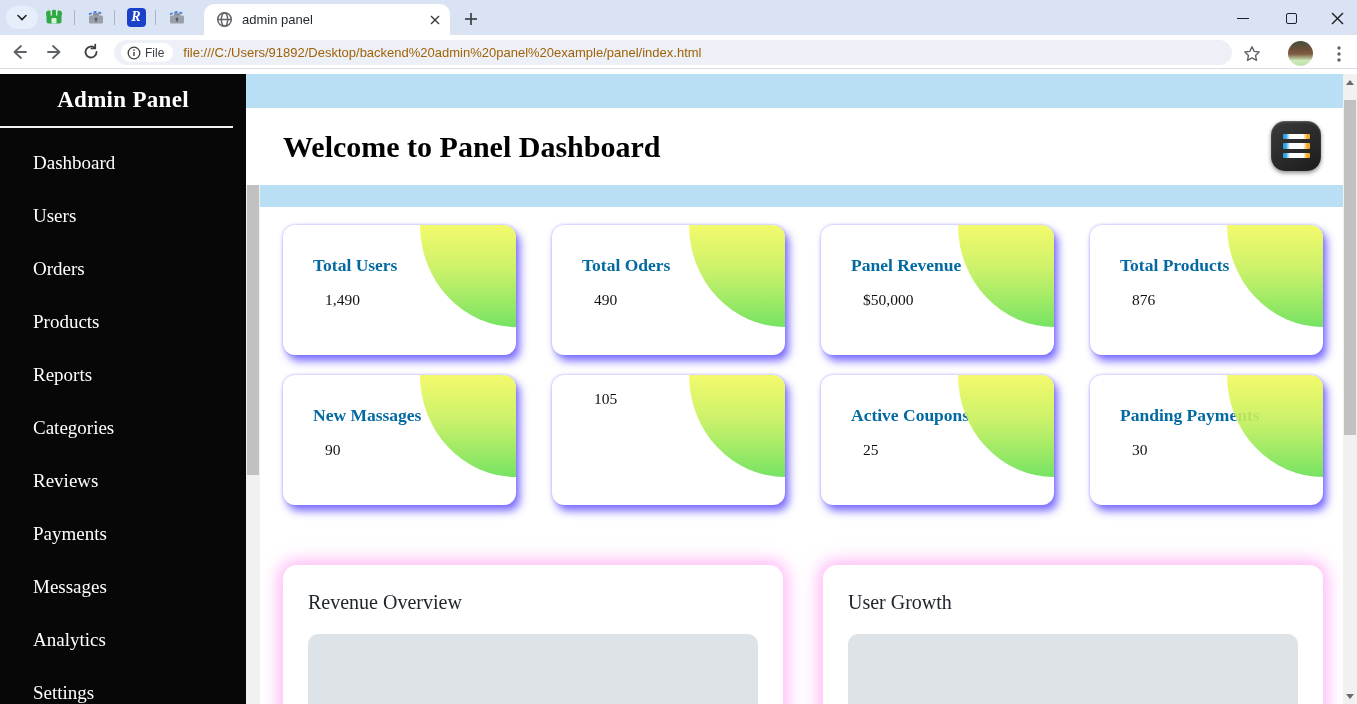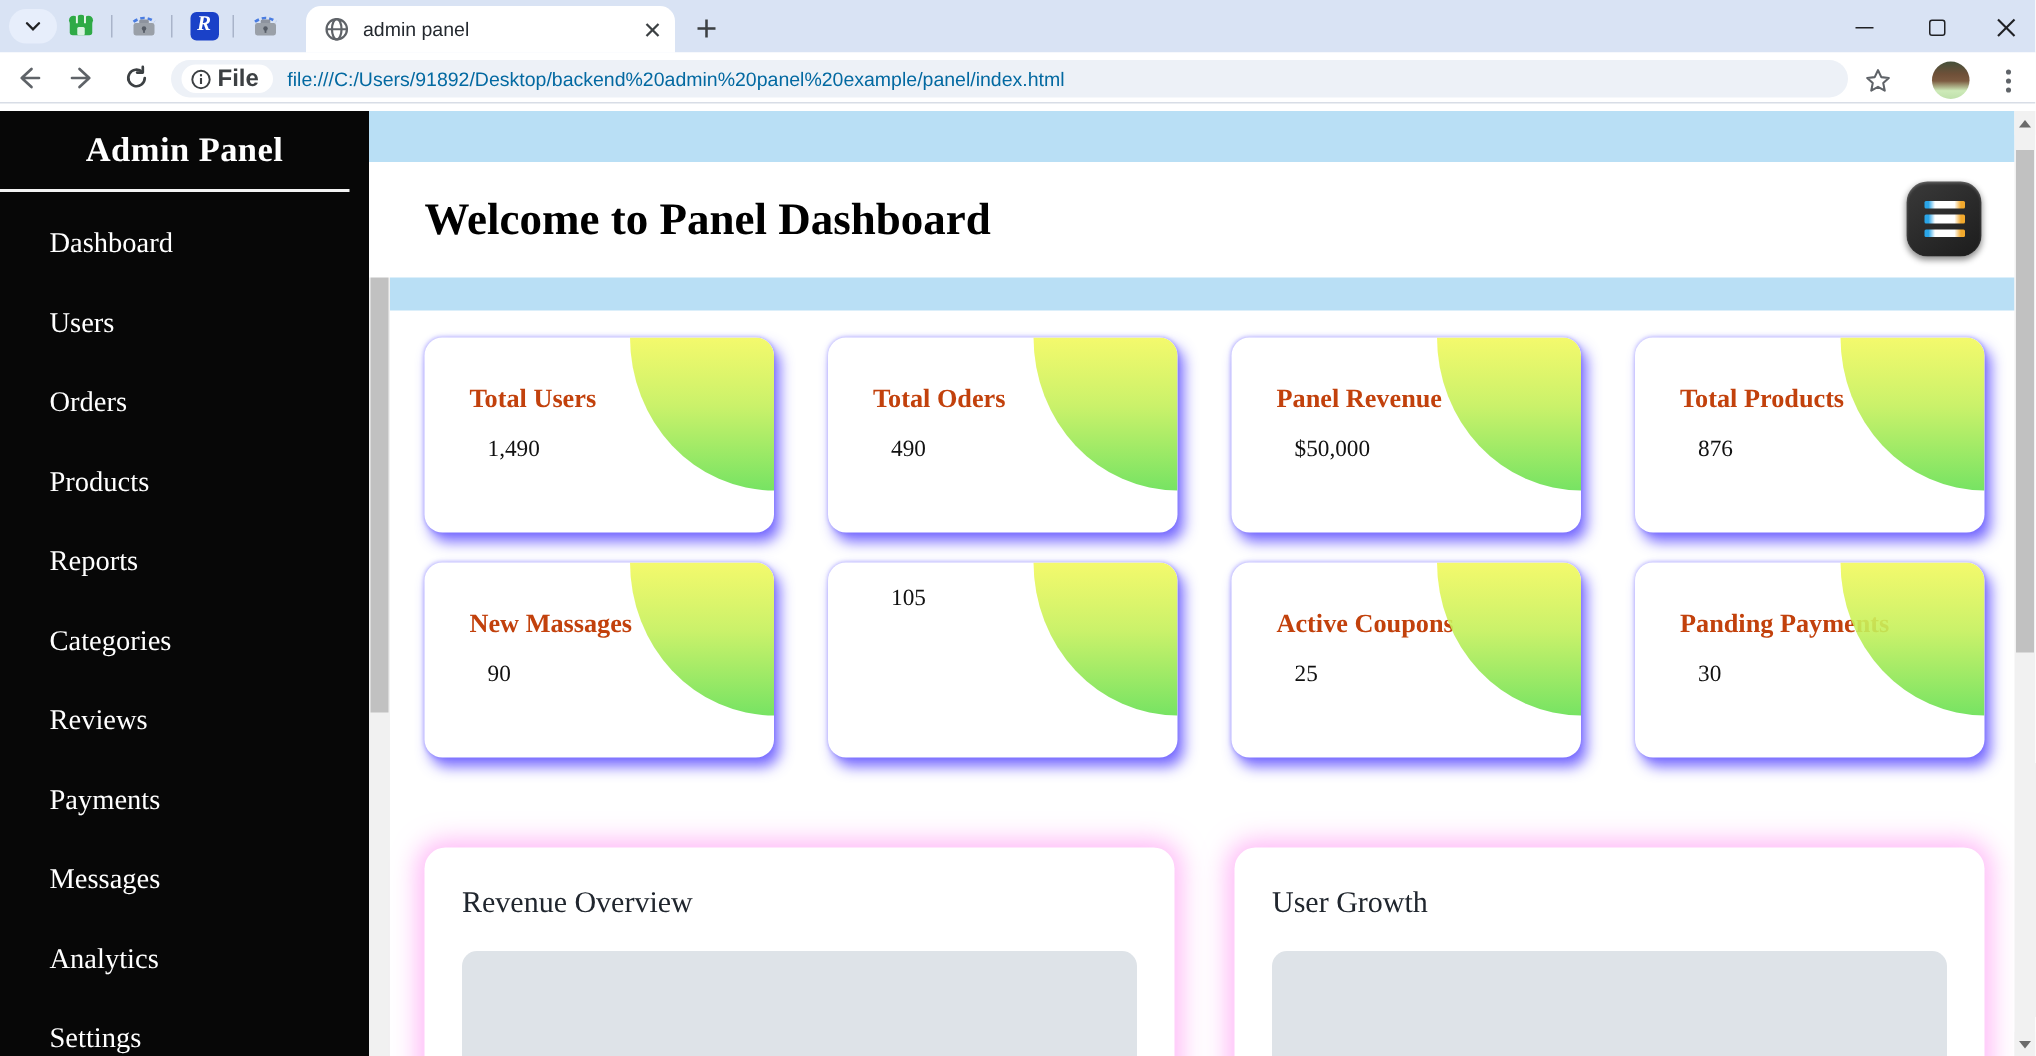--- a/index.html
+++ b/index.html
@@ -29,22 +29,22 @@
   .restore{width:9px;height:9px;border:1.4px solid #202124;border-radius:2px;position:relative;background:#d9e3f4;}
   .restore:before{content:"";position:absolute;left:2px;top:-4px;width:9px;height:9px;
     border:1.4px solid #202124;border-radius:2px;z-index:-1;}
 
   .toolbar{left:0;top:35px;width:1357px;height:33px;background:#fff;border-bottom:1px solid #d8dde6;}
   .navbtn{top:41px;width:22px;height:22px;display:flex;align-items:center;justify-content:center;cursor:pointer;}
   .omnibox{left:114px;top:40px;width:1118px;height:25px;border-radius:13px;background:#edf1f7;
     display:flex;align-items:center;padding:0 4px;box-sizing:border-box;}
   .filechip{height:19px;border-radius:10px;background:#fff;display:flex;align-items:center;
     padding:0 9px 0 6px;margin-left:3px;}
-  .filechip span{font-size:16px;color:#3c4043;margin-left:4px;font-weight:bold;}
-  .urltext{font-size:13px;color:#0369a1;margin-left:10px;white-space:nowrap;}
+  .filechip span{font-size:12px;color:#3c4043;margin-left:4px;font-weight:normal;}
+  .urltext{font-size:13px;color:#a16207;margin-left:10px;white-space:nowrap;}
   .avatar{left:1288px;top:41px;width:25px;height:25px;border-radius:50%;
     background:linear-gradient(180deg,#44503a 0%,#6f5038 34%,#7c5b41 52%,#cdeab8 78%,#bfe0ab 100%);}
 
   
   .band{background:#b9dff5;}
   .sidebar{left:0;top:74px;width:246px;height:630px;background:#070707;color:#fff;
     font-family:"Liberation Serif",serif;}
   .sbtitle{text-align:center;font-size:23px;font-weight:bold;padding-top:13px;letter-spacing:.3px;}
   .sbdivider{margin-top:13px;width:233px;height:2px;background:#f2f2f2;}
   .sbmenu{padding-top:8px;}
@@ -61,21 +61,21 @@
   .welcome{font-family:"Liberation Serif",serif;font-size:30px;font-weight:bold;color:#000;margin-left:37px;}
   .hamburger{position:absolute;right:22px;top:13px;width:50px;height:50px;border-radius:14px;
     background:linear-gradient(145deg,#3a3a3a,#1c1c1c);box-shadow:inset 0 1px 2px rgba(255,255,255,.25),0 2px 4px rgba(0,0,0,.45);
     display:flex;flex-direction:column;align-items:center;justify-content:center;gap:4px;cursor:pointer;}
   .hbar{width:27px;height:5.5px;border-radius:1px;
     background:linear-gradient(90deg,#2aa5e8 0%,#2aa5e8 10%,#ffffff 26%,#ffffff 74%,#f2a92d 90%,#f2a92d 100%);}
 
   .statcard{width:233px;height:130px;background:#fff;border-radius:12px;overflow:hidden;
     box-shadow:0 0 3px rgba(110,100,255,.55),4px 6px 9px rgba(100,85,255,.85);}
   .statlabel{position:relative;z-index:1;margin:30px 0 0 30px;
-    font-family:"Liberation Serif",serif;font-size:17.5px;font-weight:bold;color:#c2410c;}
+    font-family:"Liberation Serif",serif;font-size:17.5px;font-weight:bold;color:#0369a1;}
   .statvalue{position:relative;z-index:1;margin:15px 0 0 42px;
     font-family:"Liberation Serif",serif;font-size:15.5px;color:#111;}
   .deco{position:absolute;z-index:2;top:0;right:0;width:96px;height:102px;
     border-bottom-left-radius:100%;border-top-right-radius:12px;
     background:linear-gradient(180deg,rgba(243,249,96,.92) 0%,rgba(196,240,90,.9) 45%,rgba(104,224,82,.9) 100%);}
 
   .panel{width:500px;height:200px;background:#fff;border-radius:14px;
     box-shadow:0 0 16px 5px rgba(255,130,240,.55);}
   .paneltitle{font-family:"Liberation Serif",serif;font-size:20px;font-weight:normal;color:#20262e;
     margin:26px 0 0 25px;}

